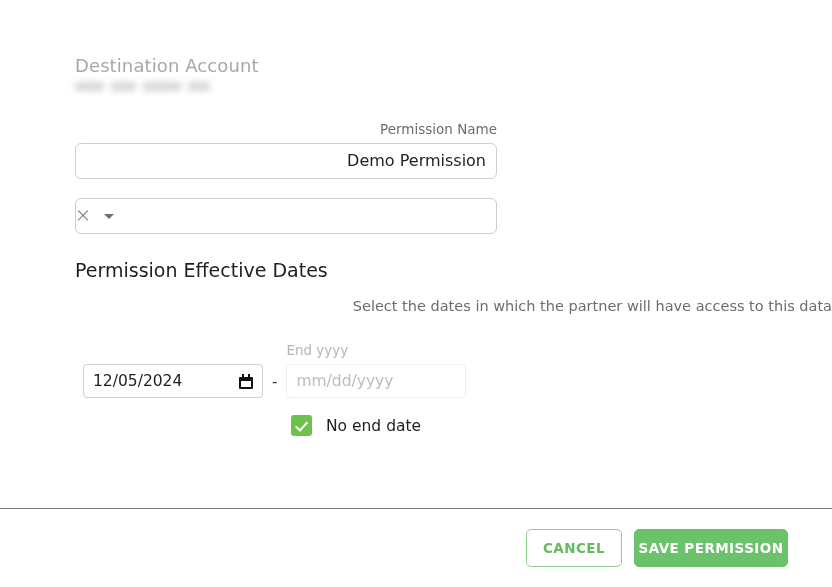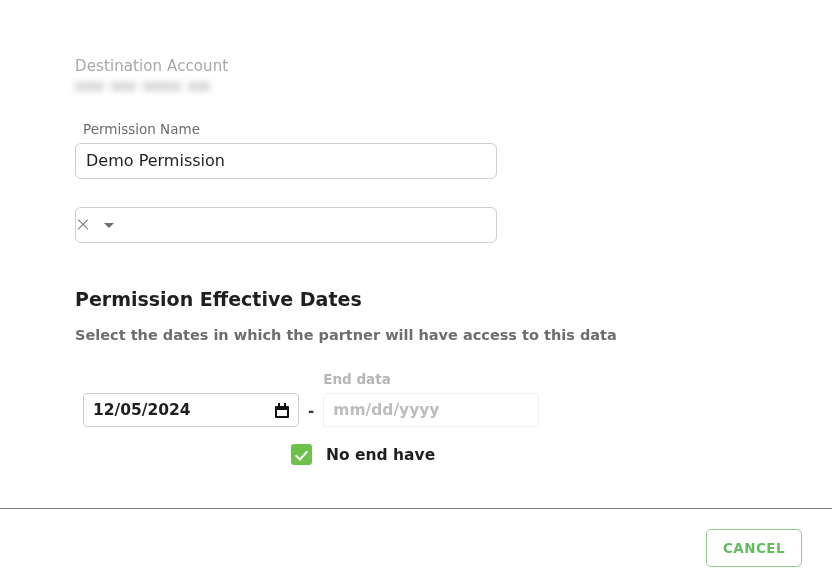--- a/index.html
+++ b/index.html
@@ -31,21 +31,21 @@
 
   .form-area {
     padding-left: 75px;
   }
 
   
   .readonly-block {
     margin-bottom: 27px;
   }
   .readonly-label {
-    font-size: 15px;
+    font-size: 18px;
     color: #a8a8a8;
     line-height: 16px;
     letter-spacing: .1px;
   }
   .redacted {
     margin-top: 5px;
     width: 141px;
     height: 14px;
     display: flex;
     gap: 7px;
@@ -58,22 +58,23 @@
     background: #d8d8d8;
     border-radius: 1px;
   }
   .redacted span:nth-child(1) { width: 29px; }
   .redacted span:nth-child(2) { width: 25px; }
   .redacted span:nth-child(3) { width: 38px; }
   .redacted span:nth-child(4) { width: 22px; }
 
   
   .field {
-    margin-bottom: 28px;
+    margin-bottom: 19px;
     width: 422px;
+    text-align: right;
   }
   .field-label {
     font-size: 13.5px;
     color: #6d6d6d;
     line-height: 18px;
     margin-bottom: 5px;
     padding-left: 8px;
   }
   .input-shell {
     position: relative;
@@ -123,33 +124,33 @@
     width: 0;
     height: 0;
     border-left: 5px solid transparent;
     border-right: 5px solid transparent;
     border-top: 5.5px solid #6f6f6f;
     cursor: pointer;
   }
 
   
   .section {
-    margin-top: 44px;
-    font-weight: bold;
+    margin-top: 24px;
   }
   .section-title {
     font-size: 19px;
     color: #1f1f1f;
     line-height: 24px;
     margin-bottom: 14px;
   }
   .section-sub {
     font-size: 14.5px;
     color: #6d6d6d;
     line-height: 20px;
+    text-align: right;
   }
 
   
   .dates-row {
     margin-top: 25px;
     display: flex;
     align-items: flex-end;
     gap: 0;
     padding-left: 8px;
   }
@@ -161,21 +162,21 @@
     font-size: 13.5px;
     color: #6d6d6d;
     line-height: 18px;
     margin-bottom: 5px;
   }
   .date-label.disabled {
     color: #b6b6b6;
   }
   .date-box {
     box-sizing: border-box;
-    width: 216px;
+    width: 180px;
     height: 34px;
     border: 1px solid #cfcfcf;
     border-radius: 4px;
     background: #fff;
     display: flex;
     align-items: center;
     padding: 0 9px;
   }
   .date-box.disabled {
     border: 1px dotted #e3e3e3;
@@ -273,21 +274,21 @@
     height: 1px;
     background: #7d7d7d;
     width: 100%;
   }
   .dialog-footer {
     flex: 0 0 auto;
     height: 78px;
     display: flex;
     align-items: center;
     justify-content: flex-end;
-    padding-right: 30px;
+    padding-right: 44px;
     gap: 12px;
     box-sizing: border-box;
   }
   .btn {
     font-family: "DejaVu Sans", "Liberation Sans", sans-serif;
     font-size: 13.5px;
     font-weight: bold;
     letter-spacing: .45px;
     border-radius: 5px;
     cursor: pointer;
@@ -356,35 +357,36 @@
                 <div class="tab-l"></div>
                 <div class="tab-r"></div>
                 <div class="body"></div>
               </div>
             </div>
           </div>
 
           <div class="date-sep">-</div>
 
           <div class="date-field">
-            <div class="date-label disabled">End data</div>
+            <div class="date-label disabled">End yyyy</div>
             <div class="date-box disabled">
               <div class="date-text placeholder">mm/dd/yyyy</div>
             </div>
           </div>
         </div>
 
         <div class="check-row">
           <div class="checkbox"></div>
-          <div class="check-label">No end have</div>
+          <div class="check-label">No end date</div>
         </div>
       </div>
 
     </div>
   </div>
 
   <div class="divider"></div>
 
   <div class="dialog-footer">
     <div class="btn btn-cancel">CANCEL</div>
+    <div class="btn btn-save">SAVE PERMISSION</div>
   </div>
 
 </div>
 
 </body></html>

